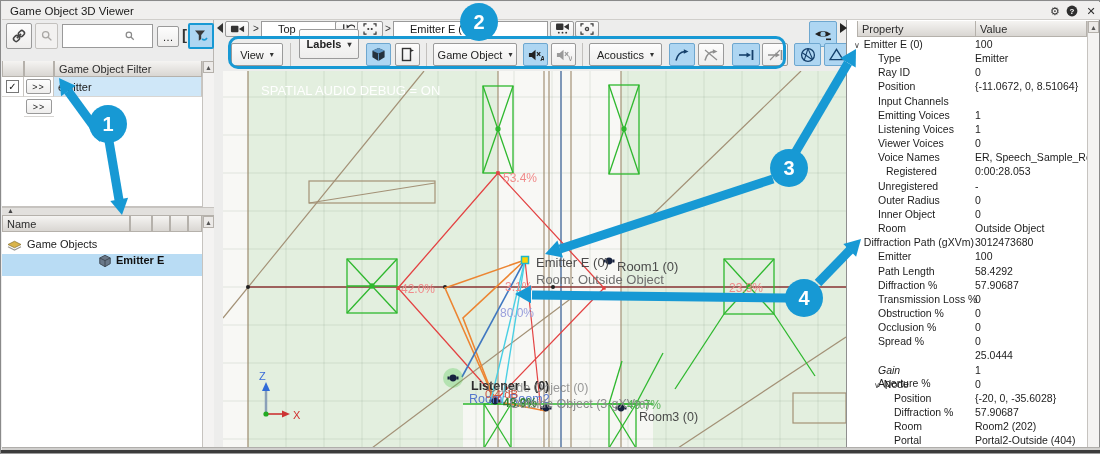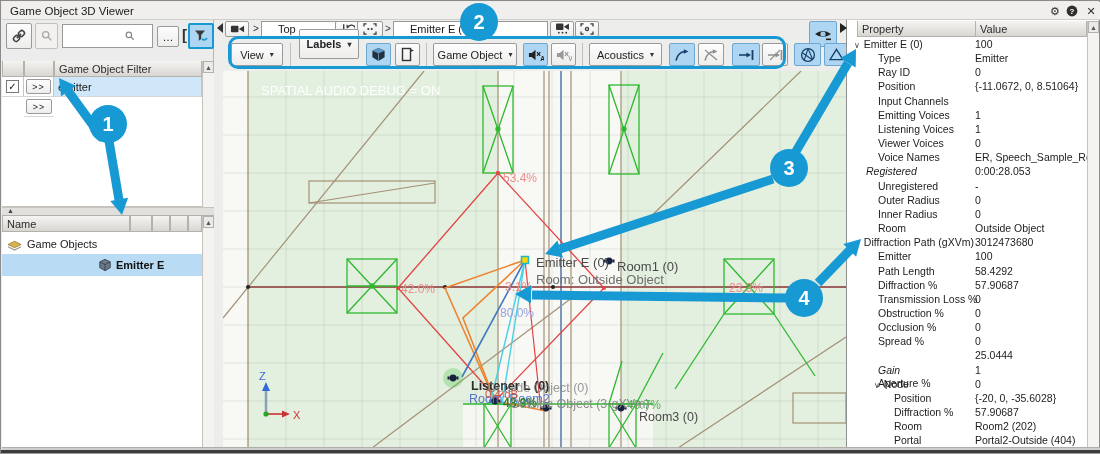--- a/index.html
+++ b/index.html
@@ -134,21 +134,21 @@
     <div class="abs" style="left:0; top:214px; width:200px; height:20px; display:flex; align-items:center;">
       <span class="icon" style="margin-left:5px;">
           <svg width="15" height="13" viewBox="0 0 16 14">
             <path d="M1,7 L8,3.5 L15,7 L8,10.5 Z" fill="#d9b44a" stroke="#8a7430" stroke-width="0.8"></path>
             <path d="M1,9.5 L8,13 L15,9.5" fill="none" stroke="#9a9890" stroke-width="1.2"></path>
           </svg>
         </span>
       <span style="margin-left:5px; font-size:11px; color:#1a1a1a;">Game Objects</span>
     </div>
 
-    <div class="abs" style="left:0; top:234px; width:200px; height:22px; background:#b9dcf4; display:flex; align-items:center;">
+    <div class="abs" style="left:0; top:234px; width:200px; height:22px; background:#b9dcf4; display:flex; align-items:flex-start;">
       <span class="icon" style="margin-left:96px;">
           <svg width="14" height="14" viewBox="0 0 16 16">
             <path d="M8,1.5 L14,4.5 V11 L8,14.5 L2,11 V4.5 Z" fill="#6a7888" stroke="#39424d" stroke-width="1"></path>
             <path d="M2,4.5 L8,7.5 L14,4.5 M8,7.5 V14.5" stroke="#39424d" stroke-width="1" fill="none"></path>
           </svg>
         </span>
       <span style="margin-left:4px; font-size:11px; font-weight:bold; color:#111; flex:1;">Emitter E</span>
 
     </div>
 
@@ -520,33 +520,33 @@
         </div>
         <div class="prow">
           <span class="plabel" style="left: 28px;">Viewer Voices</span>
           <span class="pvalue">0</span>
         </div>
         <div class="prow">
           <span class="plabel" style="left: 28px;">Voice Names</span>
           <span class="pvalue">ER, Speech_Sample_Reflect</span>
         </div>
         <div class="prow">
-          <span class="plabel" style="left: 16px; font-style: italic;">Registered</span>
+          <span class="plabel" style="left: 36px;">Registered</span>
           <span class="pvalue">0:00:28.053</span>
         </div>
         <div class="prow">
           <span class="plabel" style="left: 28px;">Unregistered</span>
           <span class="pvalue">-</span>
         </div>
         <div class="prow">
           <span class="plabel" style="left: 28px;">Outer Radius</span>
           <span class="pvalue">0</span>
         </div>
         <div class="prow">
-          <span class="plabel" style="left: 28px;">Inner Radius</span>
+          <span class="plabel" style="left: 28px;">Inner Object</span>
           <span class="pvalue">0</span>
         </div>
         <div class="prow">
           <span class="plabel" style="left: 28px;">Room</span>
           <span class="pvalue">Outside Object</span>
         </div>
         <div class="prow">
           <span class="plabel" style="left: 4px;"><span class="chev">∨</span>Diffraction Path (gXVm)</span>
           <span class="pvalue">3012473680</span>
         </div>

